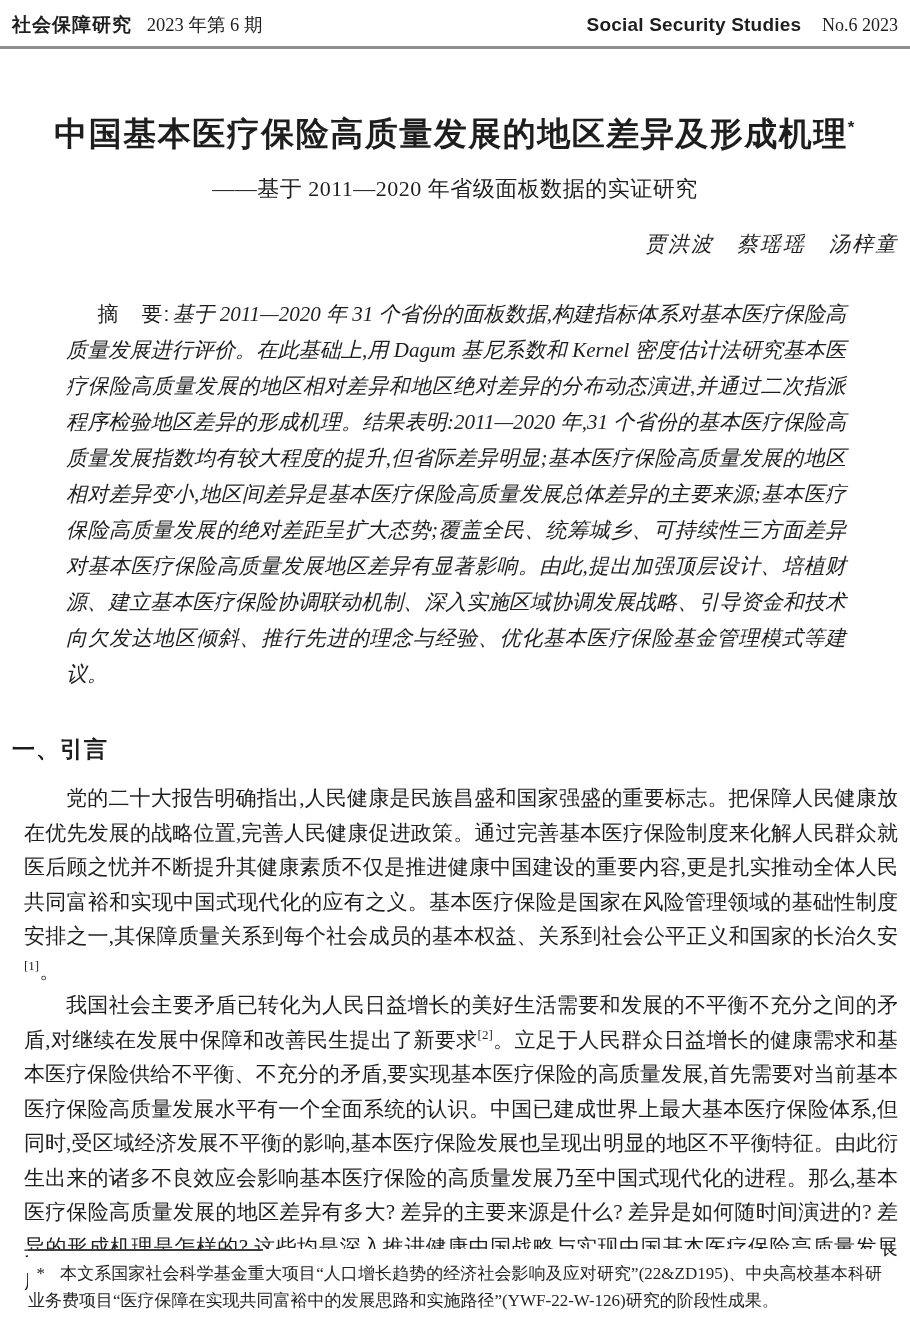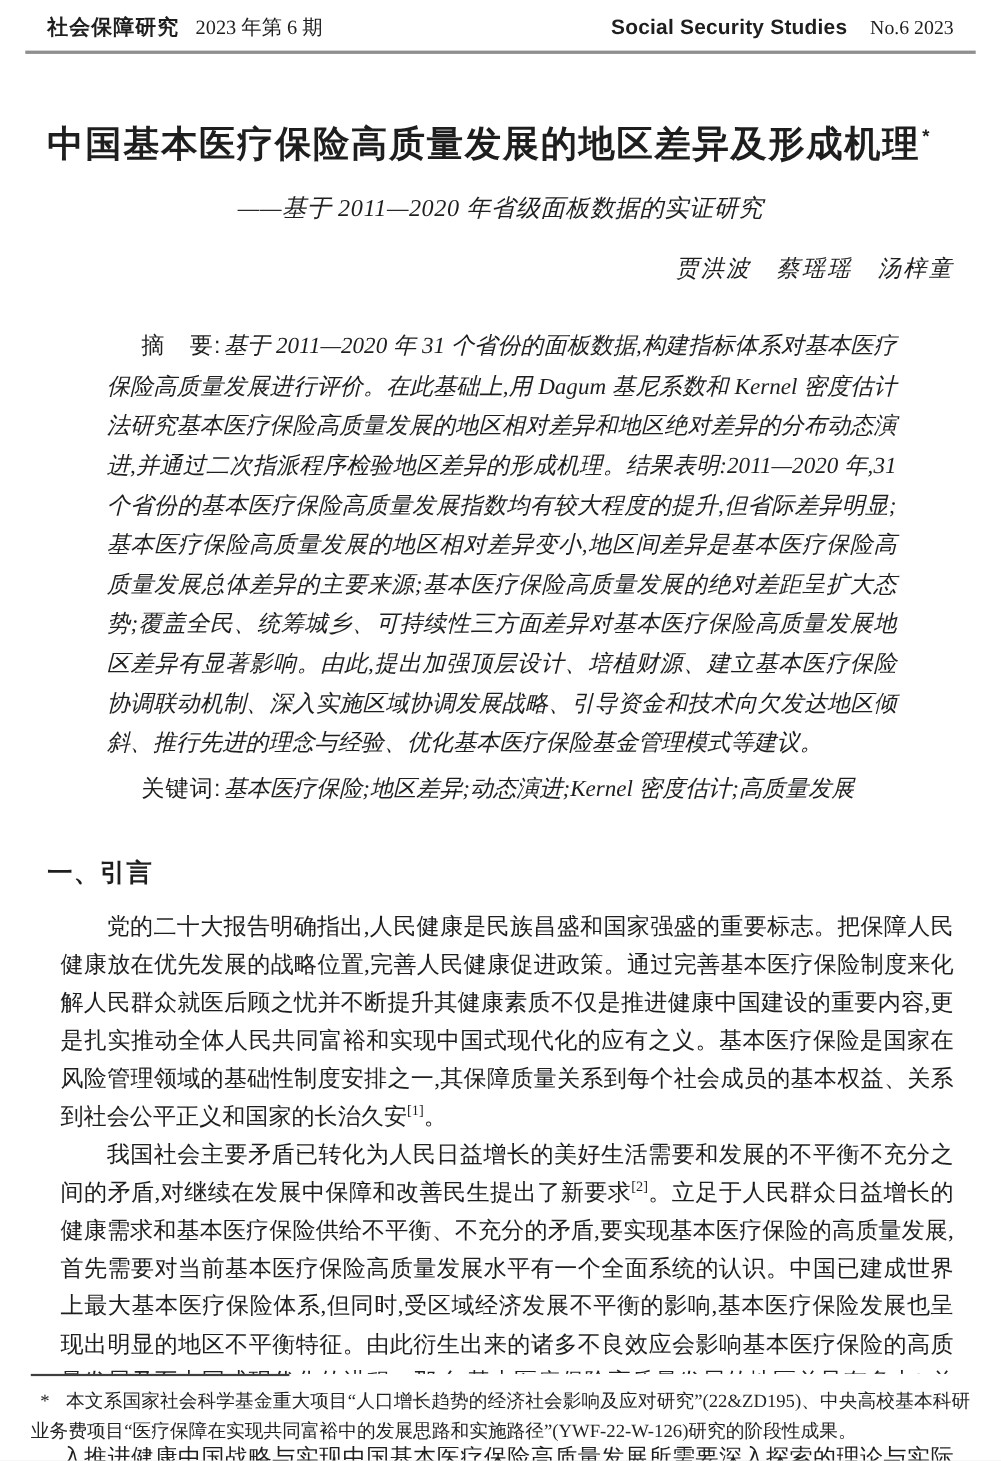--- a/index.html
+++ b/index.html
@@ -1,38 +1,38 @@
 <!DOCTYPE html>
 <html><head>
 <meta charset="utf-8">
 <style>
   html,body { margin:0; padding:0; background:#e8e8e8; }
   .page {
     width:910px; height:1328px; margin:0 auto; background:#ffffff;
     font-family:"Liberation Serif", serif; color:#1e1e1e;
-    position:relative; padding:0 43px; box-sizing:border-box; overflow:hidden;
+    position:relative; padding:0 12px; box-sizing:border-box; overflow:hidden;
   }
   
   .running-head { display:flex; justify-content:space-between; align-items:baseline; padding-top:12px; }
   .rh-left { font-size:19px; }
   .rh-left .j-name { font-weight:700; font-family:"Liberation Sans", sans-serif; letter-spacing:1px; }
   .rh-left .j-issue { font-size:18.5px; margin-left:10px; }
   .rh-right { font-size:19px; }
   .rh-right .j-name-en { font-family:"Liberation Sans", sans-serif; font-weight:700; letter-spacing:0.2px; }
   .rh-right .j-issue-en { margin-left:16px; font-size:18px;font-family:Liberation Serif, serif; }
   .head-rule { height:3px; background:#8f8f8f; margin:8px -20px 0 -20px; }
 
   
   .title {
-    margin:64px 0 0 0;
-    font-family:Liberation Mono, monospace; font-weight:700;
+    text-align:center; margin:64px 0 0 0;
+    font-family:Liberation Sans, sans-serif; font-weight:700;
     font-size:33px; letter-spacing:1.5px; line-height:1.25;
   }
   .title sup { font-size:17px; font-weight:700; vertical-align:super; }
-  .subtitle { text-align:center; margin-top:20px; font-size:22px; font-style:italic; letter-spacing:0.5px; }
+  .subtitle { text-align:center; margin-top:20px; font-size:22px; letter-spacing:0.5px; }
   .authors { text-align:right; margin-top:26px; font-size:21px; font-style:italic; letter-spacing:2px; }
   .affiliation { text-align:center; margin-top:20px; font-size:19px; font-style:italic; }
 
   
   .abstract {
     margin:38px 52px 0 54px; font-size:21px; line-height:36px;
     text-align:justify; text-indent:1.5em; font-style:italic;
   }
   .abstract .label, .keywords .label {
     font-style:normal; font-weight:400; font-family:"Liberation Sans", sans-serif;
@@ -79,23 +79,20 @@
 
   <div class="subtitle">——基于 2011—2020 年省级面板数据的实证研究</div>
 
   <div class="authors">贾洪波　蔡瑶瑶　汤梓童</div>
 
 
   <div class="abstract">
     <span class="label">摘　要:</span><span>基于 2011—2020 年 31 个省份的面板数据,构建指标体系对基本医疗保险高质量发展进行评价。在此基础上,用 Dagum 基尼系数和 Kernel 密度估计法研究基本医疗保险高质量发展的地区相对差异和地区绝对差异的分布动态演进,并通过二次指派程序检验地区差异的形成机理。结果表明:2011—2020 年,31 个省份的基本医疗保险高质量发展指数均有较大程度的提升,但省际差异明显;基本医疗保险高质量发展的地区相对差异变小,地区间差异是基本医疗保险高质量发展总体差异的主要来源;基本医疗保险高质量发展的绝对差距呈扩大态势;覆盖全民、统筹城乡、可持续性三方面差异对基本医疗保险高质量发展地区差异有显著影响。由此,提出加强顶层设计、培植财源、建立基本医疗保险协调联动机制、深入实施区域协调发展战略、引导资金和技术向欠发达地区倾斜、推行先进的理念与经验、优化基本医疗保险基金管理模式等建议。</span>
   </div>
 
-  <div class="keywords">
-    <span class="label">关键词:</span><span>基本医疗保险;地区差异;动态演进;Kernel 密度估计;高质量发展</span>
-  </div>
 
   <h2 class="section-heading">一、引言</h2>
 
   <p class="body-para"><span>党的二十大报告明确指出,人民健康是民族昌盛和国家强盛的重要标志。把保障人民健康放在优先发展的战略位置,完善人民健康促进政策。通过完善基本医疗保险制度来化解人民群众就医后顾之忧并不断提升其健康素质不仅是推进健康中国建设的重要内容,更是扎实推动全体人民共同富裕和实现中国式现代化的应有之义。基本医疗保险是国家在风险管理领域的基础性制度安排之一,其保障质量关系到每个社会成员的基本权益、关系到社会公平正义和国家的长治久安</span><sup class="ref">[1]</sup><span>。</span></p>
 
   <p class="body-para"><span>我国社会主要矛盾已转化为人民日益增长的美好生活需要和发展的不平衡不充分之间的矛盾,对继续在发展中保障和改善民生提出了新要求</span><sup class="ref">[2]</sup><span>。立足于人民群众日益增长的健康需求和基本医疗保险供给不平衡、不充分的矛盾,要实现基本医疗保险的高质量发展,首先需要对当前基本医疗保险高质量发展水平有一个全面系统的认识。中国已建成世界上最大基本医疗保险体系,但同时,受区域经济发展不平衡的影响,基本医疗保险发展也呈现出明显的地区不平衡特征。由此衍生出来的诸多不良效应会影响基本医疗保险的高质量发展乃至中国式现代化的进程。那么,基本医疗保险高质量发展的地区差异有多大? 差异的主要来源是什么? 差异是如何随时间演进的? 差异的形成机理是怎样的? 这些均是深入推进健康中国战略与实现中国基本医疗保险高质量发展所需要深入探索的理论与实际问题。科学识别基本医疗保险高质量发展的地</span></p>
 
   <div class="footnote">
     <div class="footnote-rule"></div>
     <p class="footnote-text"><span class="fn-mark">*</span><span>本文系国家社会科学基金重大项目“人口增长趋势的经济社会影响及应对研究”(22&amp;ZD195)、中央高校基本科研业务费项目“医疗保障在实现共同富裕中的发展思路和实施路径”(YWF-22-W-126)研究的阶段性成果。</span></p>

